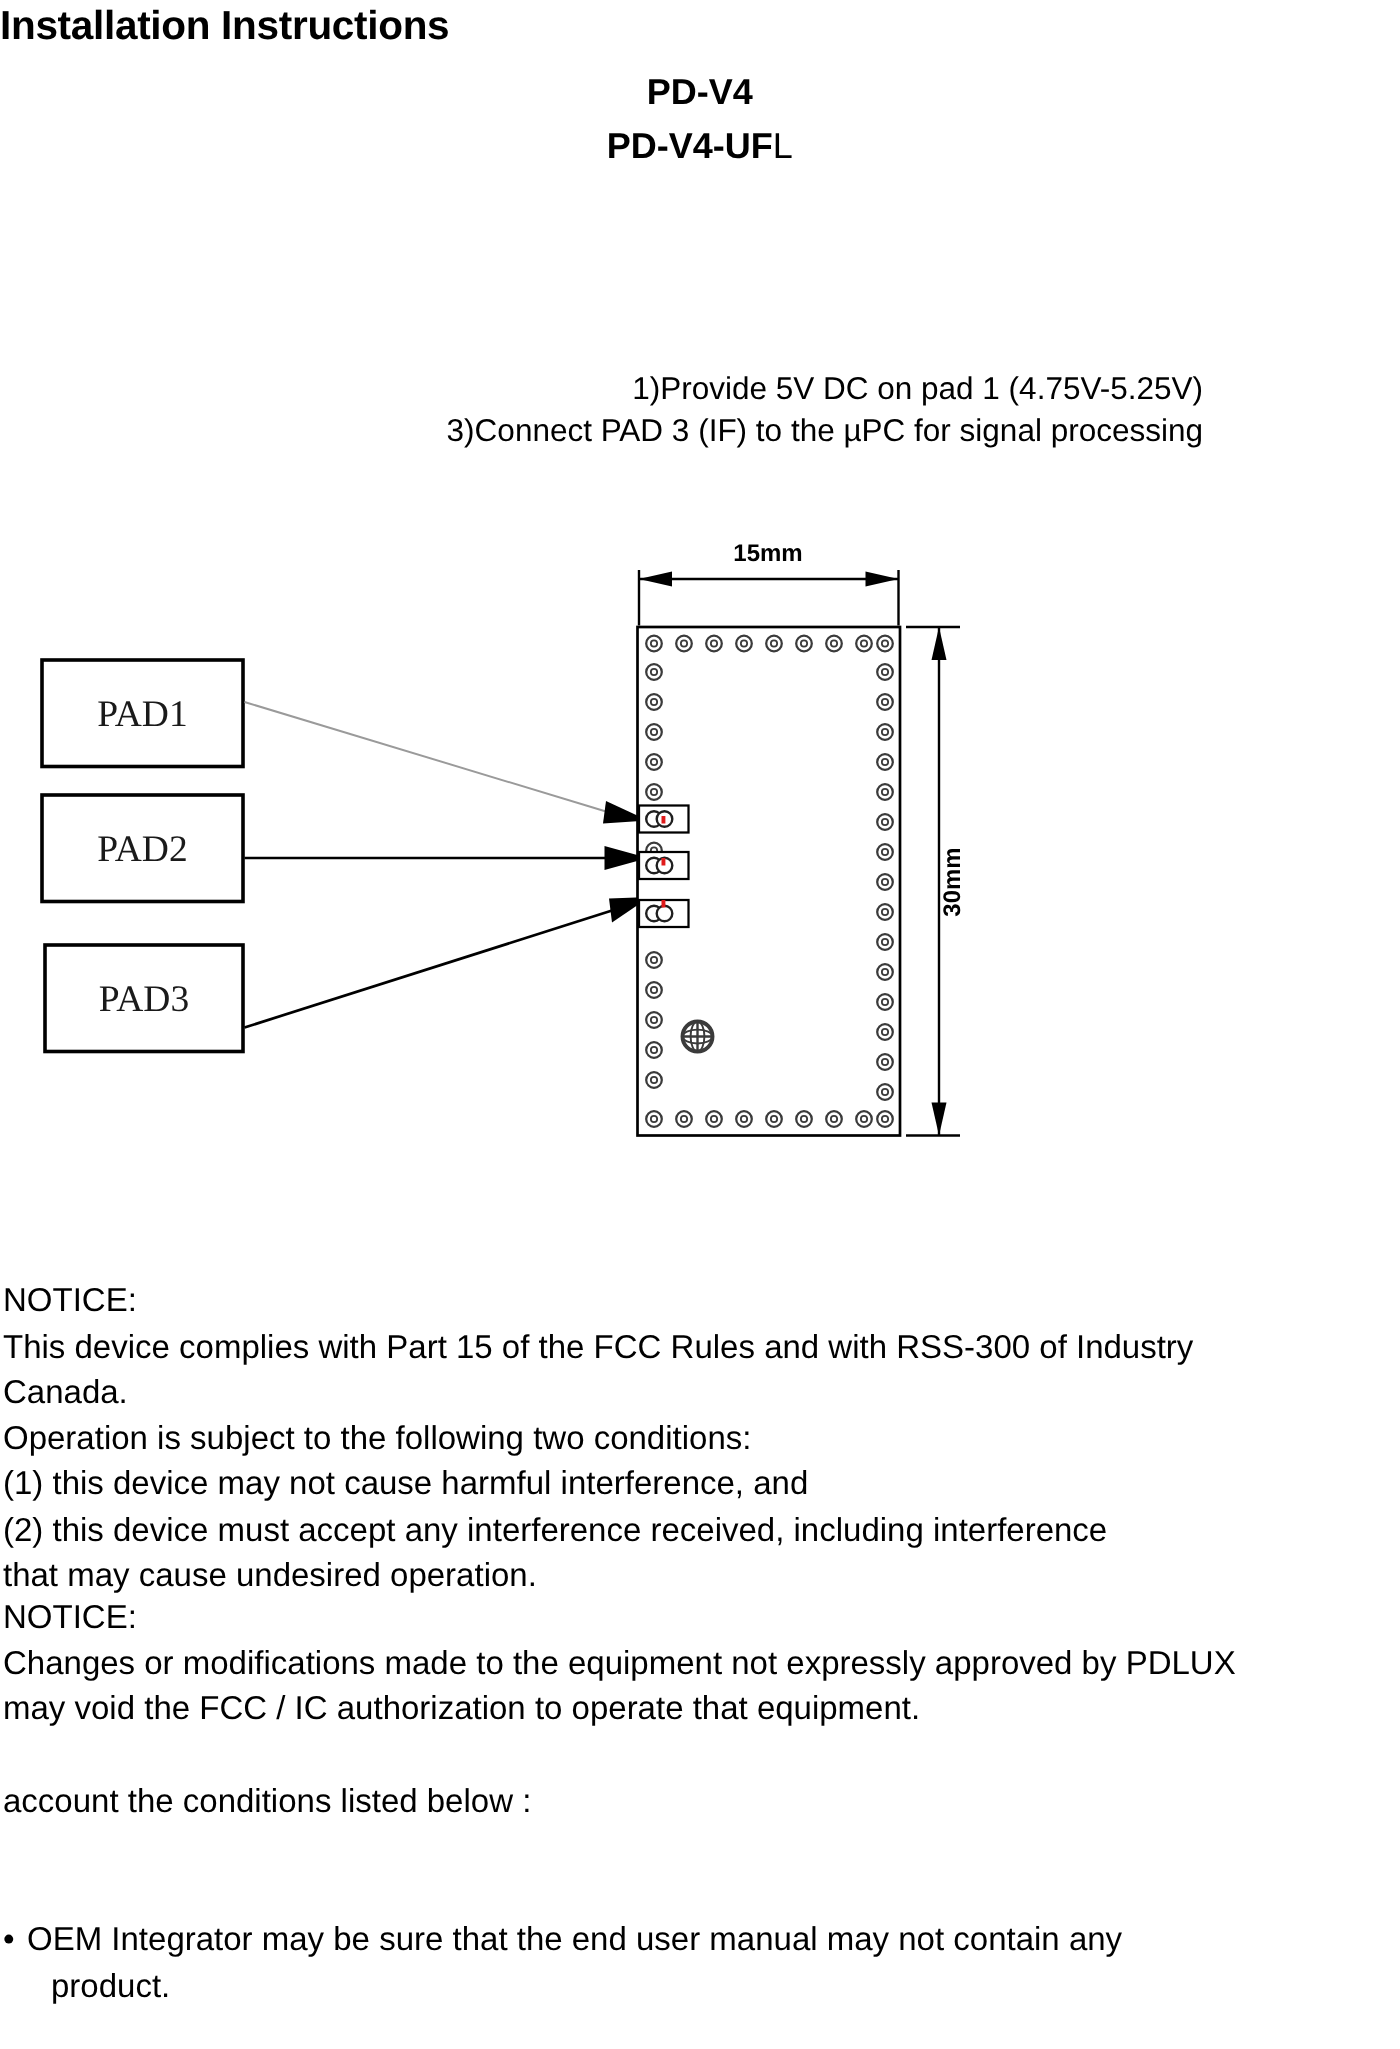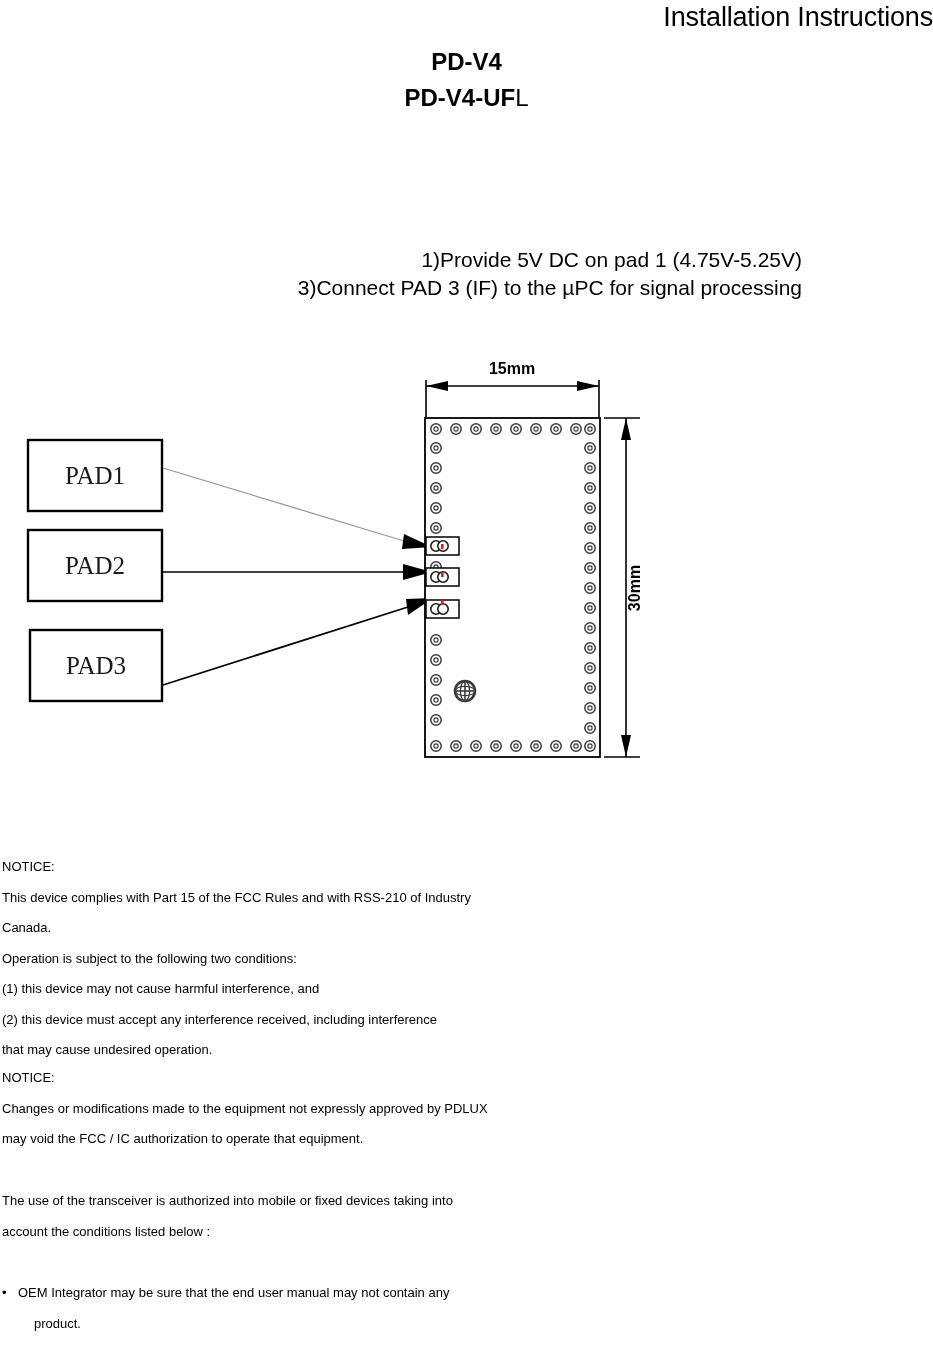--- a/index.html
+++ b/index.html
@@ -16,23 +16,23 @@
     color: #000000;
     overflow: hidden;
   }
 
   
   .title-main {
     position: absolute;
     top: 2px;
     left: 0;
     width: 933px;
-    text-align: right;
+    text-align: left;
     font-size: 27px;
-    font-weight: normal;
+    font-weight: bold;
     letter-spacing: -0.2px;
   }
   .title-sub1 {
     position: absolute;
     top: 48px;
     left: 0;
     width: 933px;
     text-align: center;
     font-size: 24px;
     font-weight: bold;
@@ -90,21 +90,21 @@
     font-size: 16px;
     font-weight: bold;
     fill: #000000;
   }
 
   
   .body-text {
     position: absolute;
     left: 2px;
     width: 925px;
-    font-size: 13px;
+    font-size: 22px;
     line-height: 30.5px;
   }
   .blk-notice1 { top: 852px; }
   .blk-notice2 { top: 1063px; }
   .blk-para3   { top: 1186px; }
   .blk-bullet  { top: 1278px; }
 
   .body-text p {
     margin: 0;
   }
@@ -398,36 +398,35 @@
       <line x1="465" y1="326" x2="465" y2="346" stroke="#3b3b3b" stroke-width="1.6"></line>
       <ellipse cx="465" cy="336" rx="4.6" ry="10" fill="none" stroke="#3b3b3b" stroke-width="1.3"></ellipse>
       <ellipse cx="465" cy="336" rx="10" ry="4.6" fill="none" stroke="#3b3b3b" stroke-width="1.3"></ellipse>
     </g>
 
   </svg>
 </div>
 
 <div class="body-text blk-notice1">
   <p>NOTICE:</p>
-  <p>This device complies with Part 15 of the FCC Rules and with RSS-210 of Industry</p>
+  <p>This device complies with Part 15 of the FCC Rules and with RSS-300 of Industry</p>
   <p>Canada.</p>
   <p>Operation is subject to the following two conditions:</p>
   <p>(1) this device may not cause harmful interference, and</p>
   <p>(2) this device must accept any interference received, including interference</p>
   <p>that may cause undesired operation.</p>
 </div>
 
 <div class="body-text blk-notice2">
   <p>NOTICE:</p>
   <p>Changes or modifications made to the equipment not expressly approved by PDLUX</p>
   <p>may void the FCC / IC authorization to operate that equipment.</p>
 </div>
 
 <div class="body-text blk-para3">
-  <p>The use of the transceiver is authorized into mobile or fixed devices taking into</p>
   <p>account the conditions listed below :</p>
 </div>
 
 <div class="body-text blk-bullet">
   <div class="bullet-item">
     <span class="dot">•</span>
     <p>OEM Integrator may be sure that the end user manual may not contain any</p>
     <p class="bullet-cont">product.</p>
   </div>
 </div>

